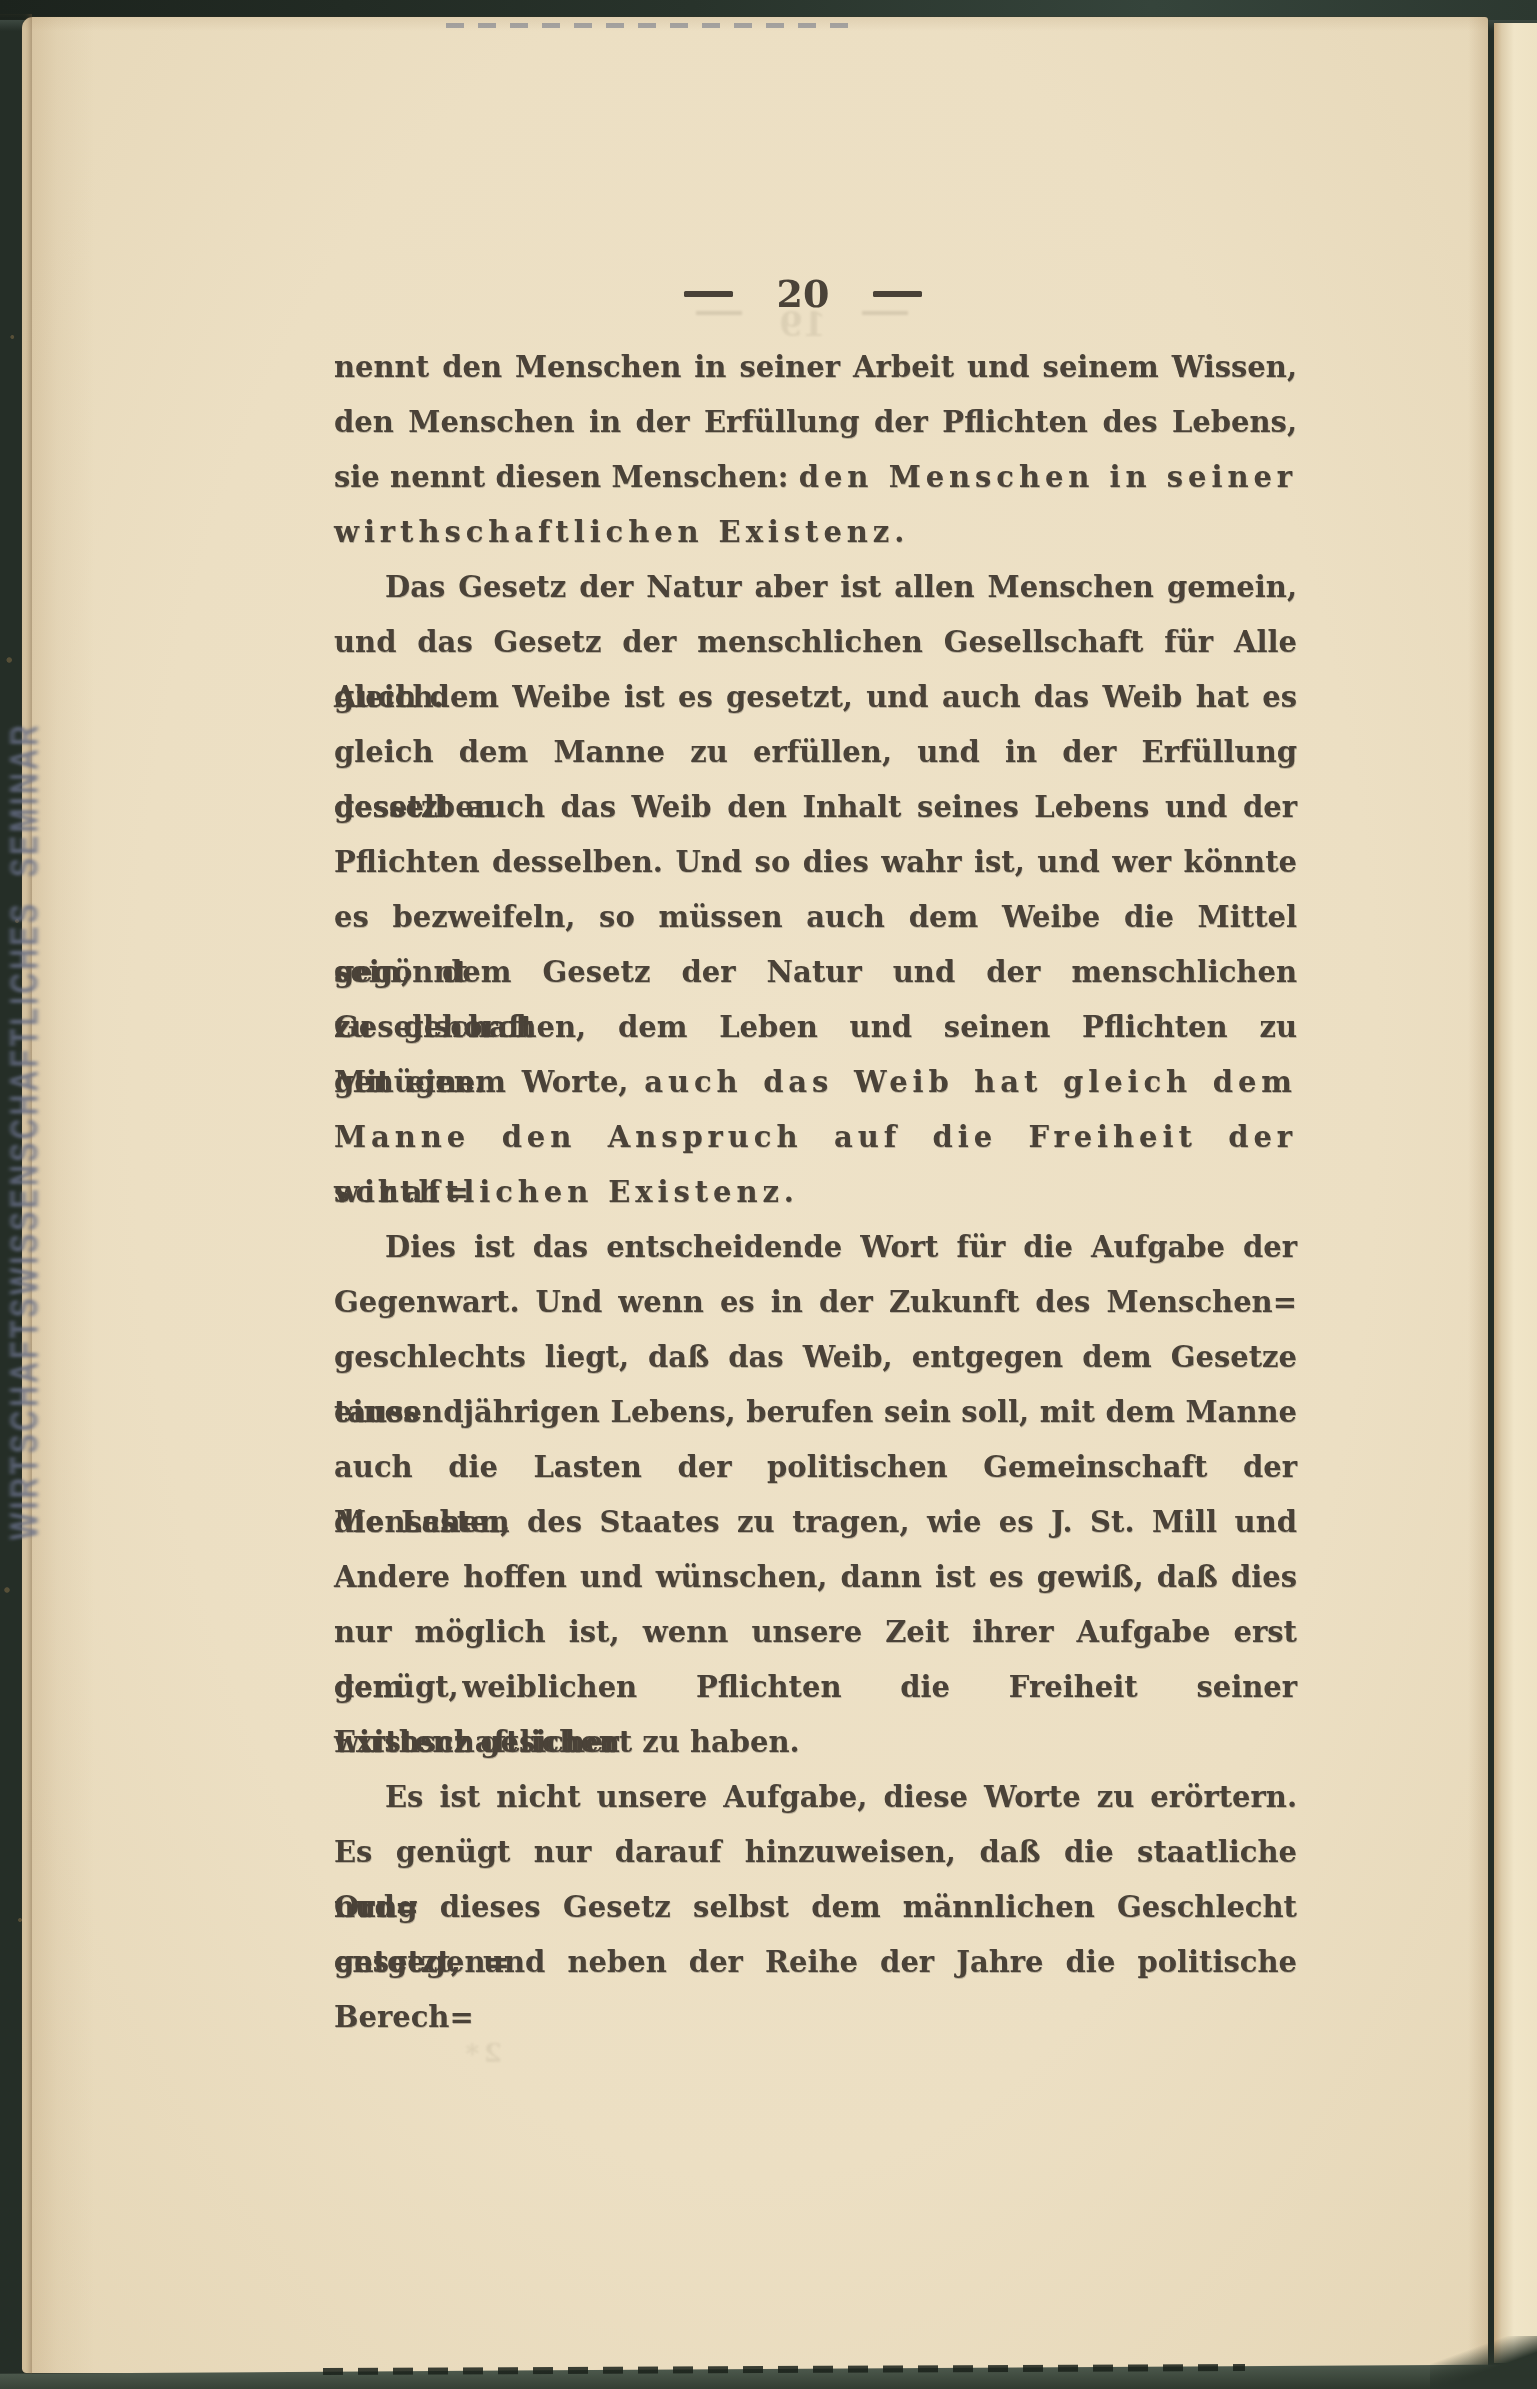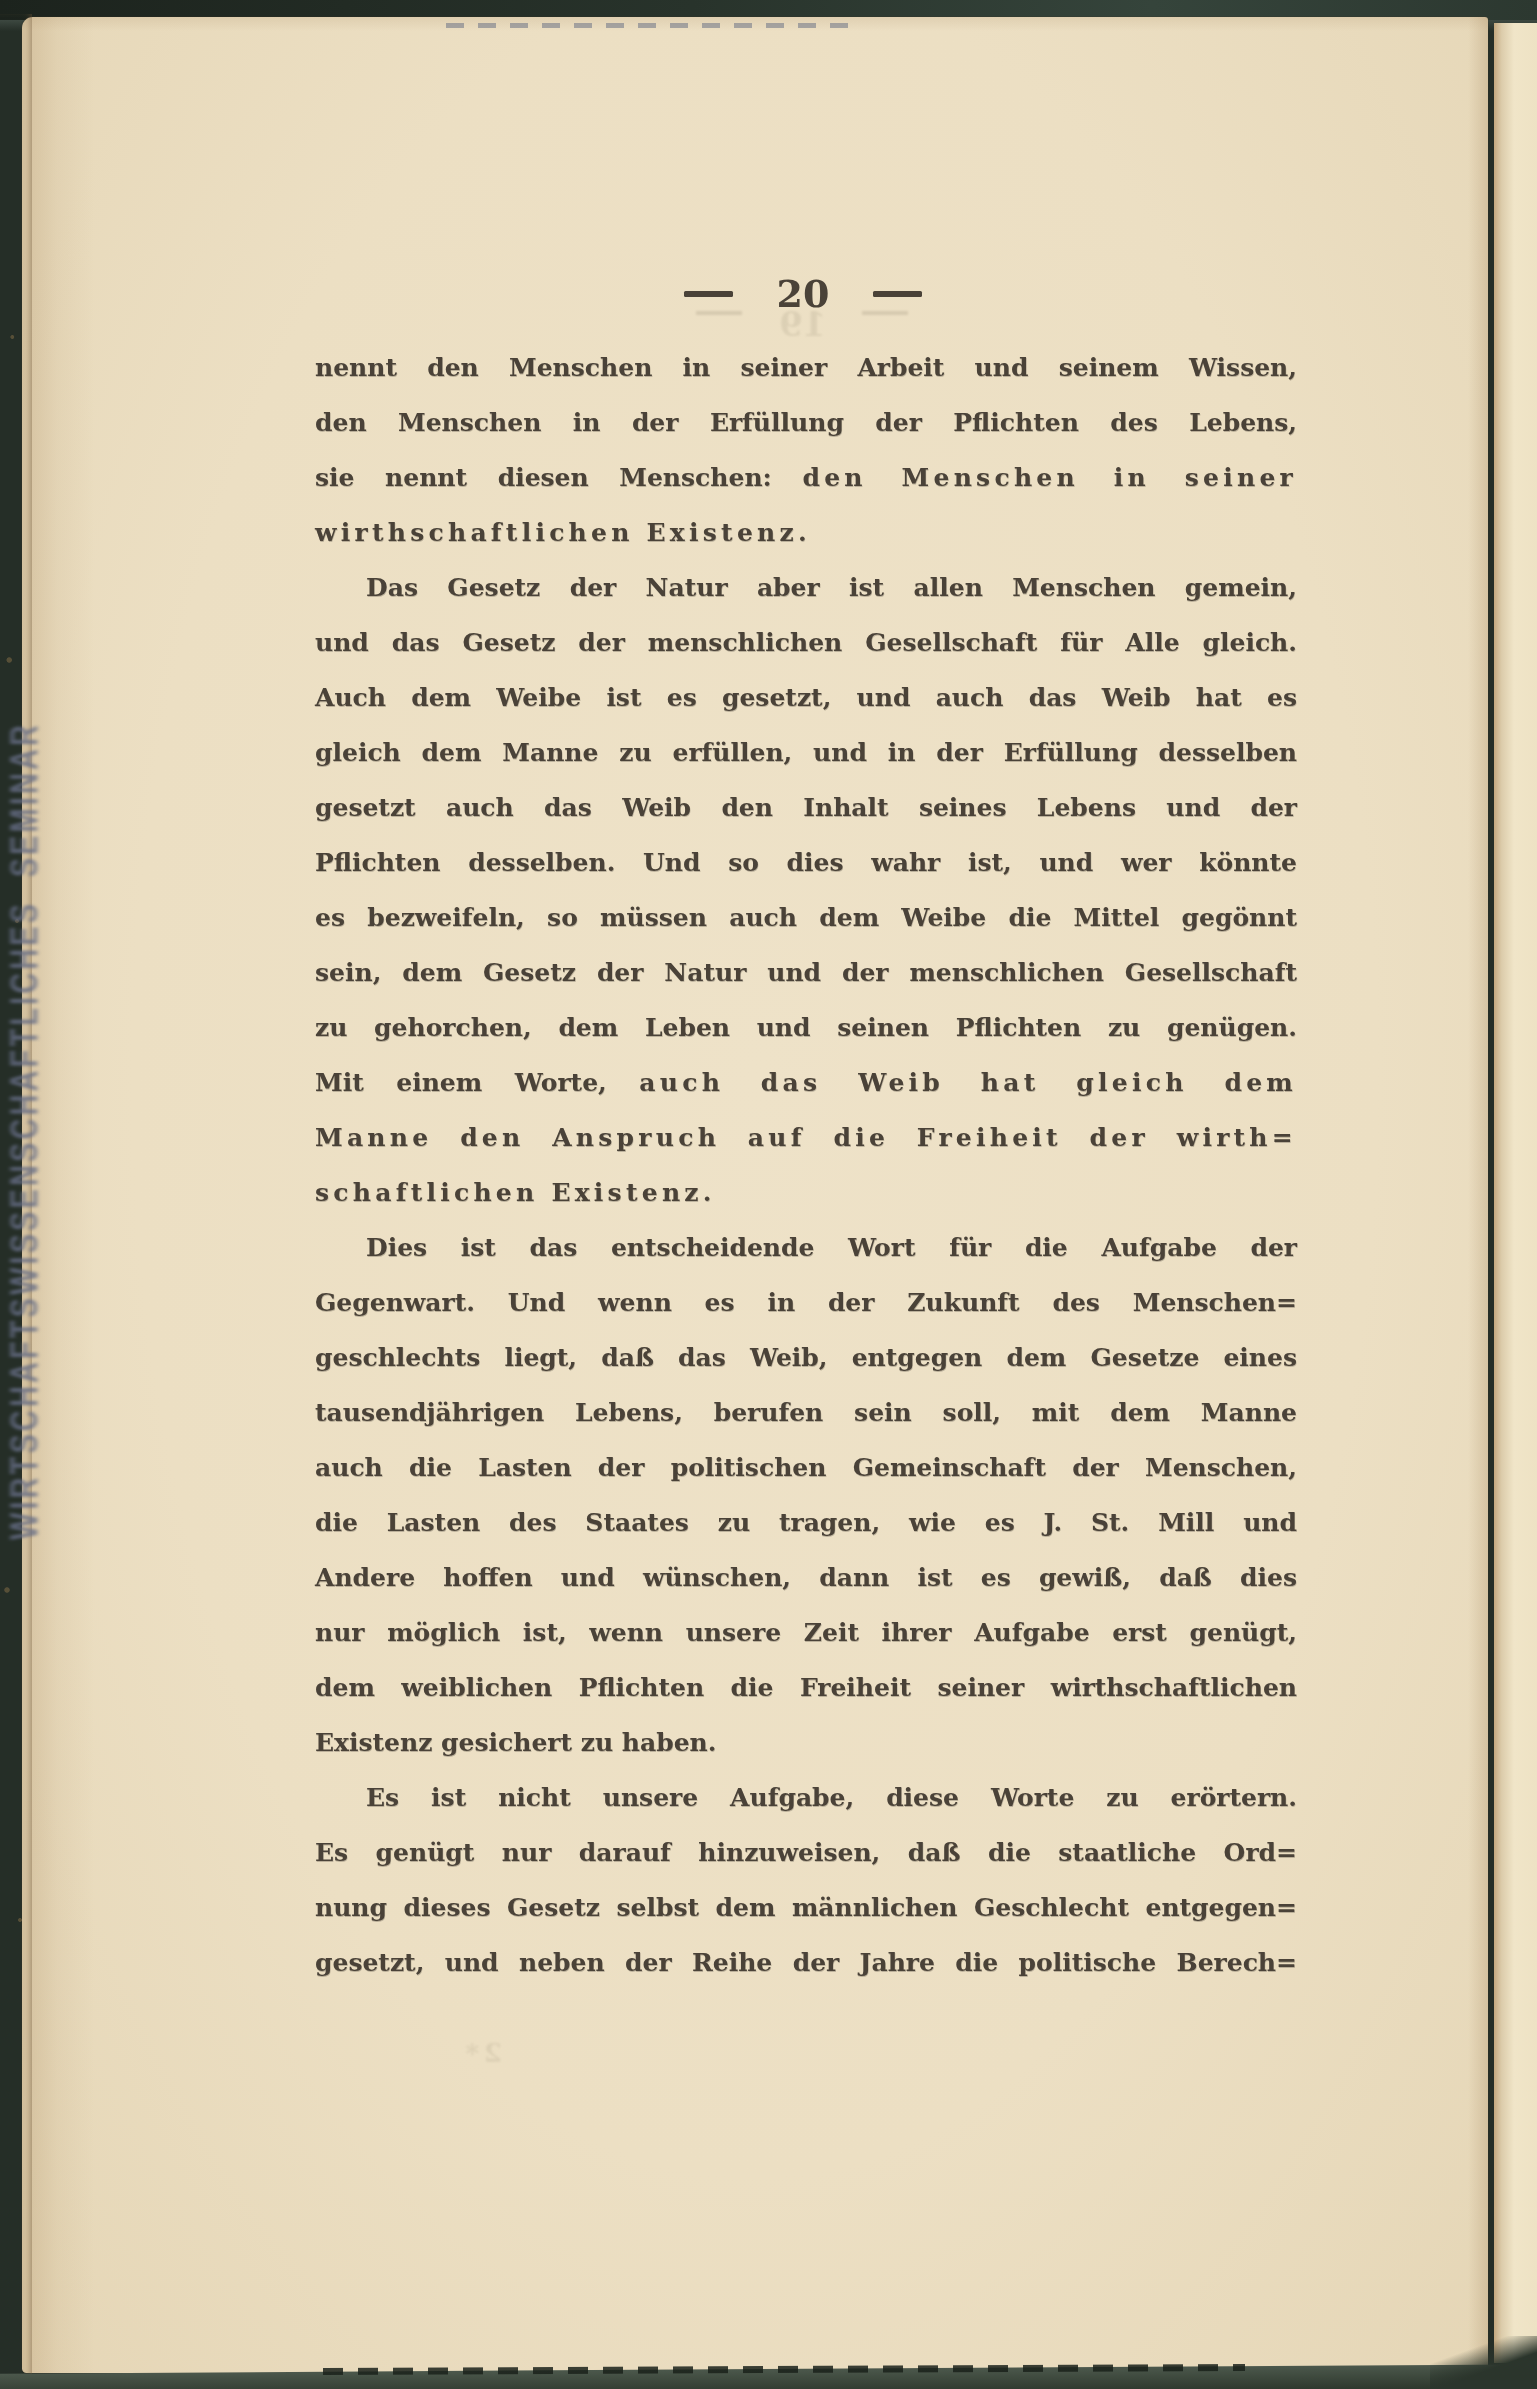--- a/index.html
+++ b/index.html
@@ -62,23 +62,23 @@
   .pagehead{left:684px;top:271px;width:238px;height:46px;
     display:flex;align-items:center;justify-content:space-between;}
   .head-dash{width:49px;height:6.1px;background:var(--ink);border-radius:1.5px;}
   .head-num{font-size:38px;font-weight:bold;color:var(--ink);line-height:46px;}
   .ghost{color:#8a8068;filter:blur(0.8px);}
   .ghost-dash{width:46px;height:3.8px;background:#8a8068;opacity:.22;filter:blur(0.8px);}
   .ghost-num{font-size:34px;font-weight:bold;opacity:.16;transform:scaleX(-1);}
   .ghost-sig{font-size:26px;font-weight:bold;letter-spacing:4.6px;opacity:.15;transform:scaleX(-1) rotate(1deg);}
   
   .textblock{left:315px;top:340px;width:982px;}
-  .line{height:55px;line-height:55px;font-size:25px;font-weight:bold;color:var(--ink);
+  .line{height:55px;line-height:55px;font-size:29px;font-weight:bold;color:var(--ink);
     text-align:justify;text-align-last:justify;white-space:normal;
-    text-shadow:0.5px 0.5px 0 rgba(74,66,56,.30);}
+    text-shadow:0.5px 0.5px 0 rgba(74,66,56,.30);margin-left:19px;}
   .line.end{text-align-last:left;}
   .line.ind{padding-left:51px;}
   .sp{letter-spacing:.17em;}
 </style>
 </head>
 <body style="background: rgb(37, 46, 39);">
 
 <div class="layer top-band"></div>
 <div class="layer top-band-fade"></div>
 

